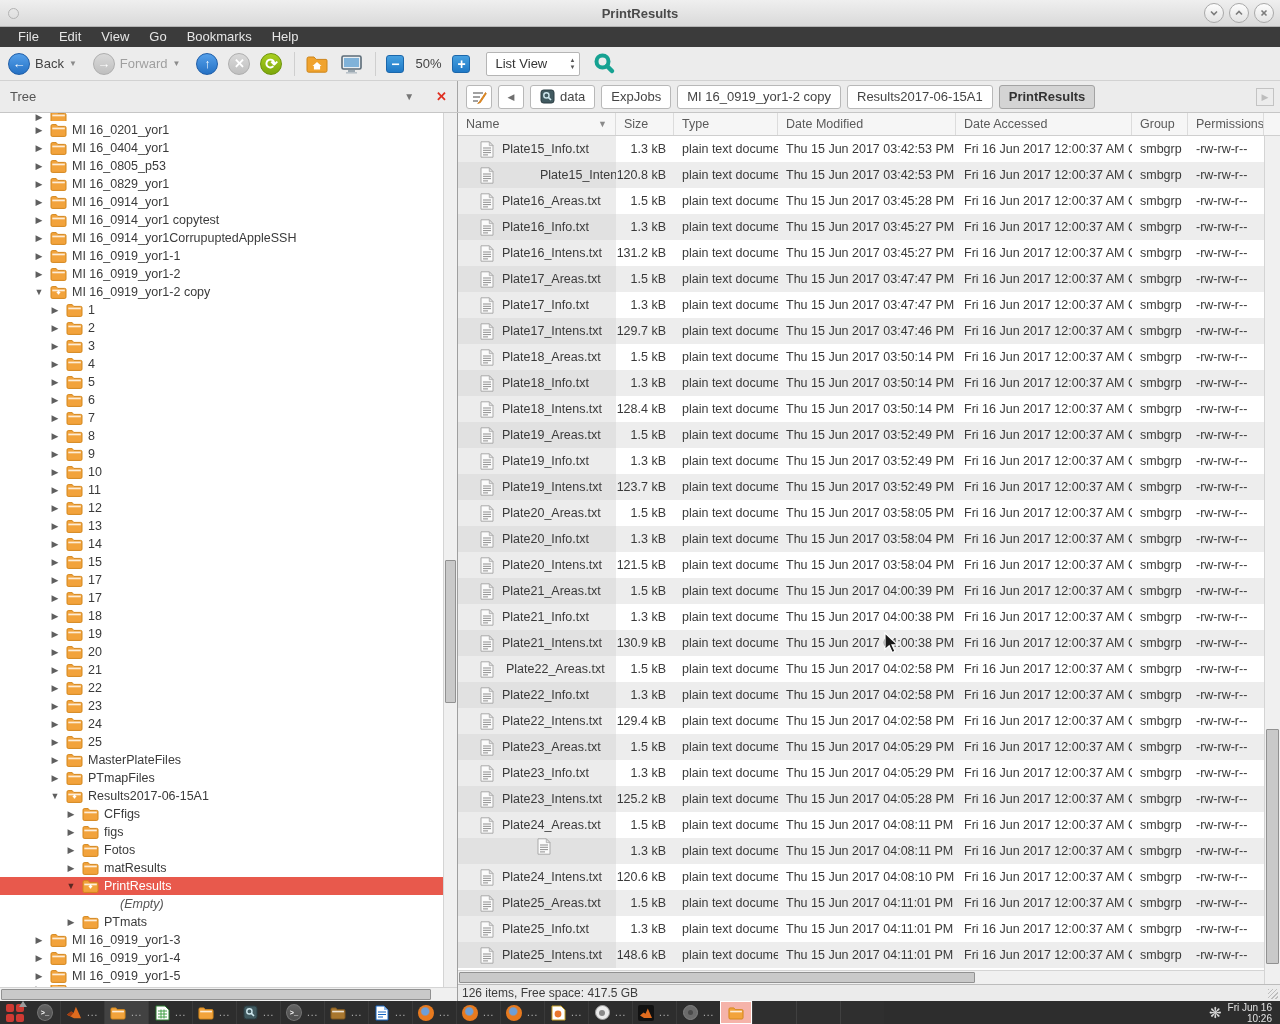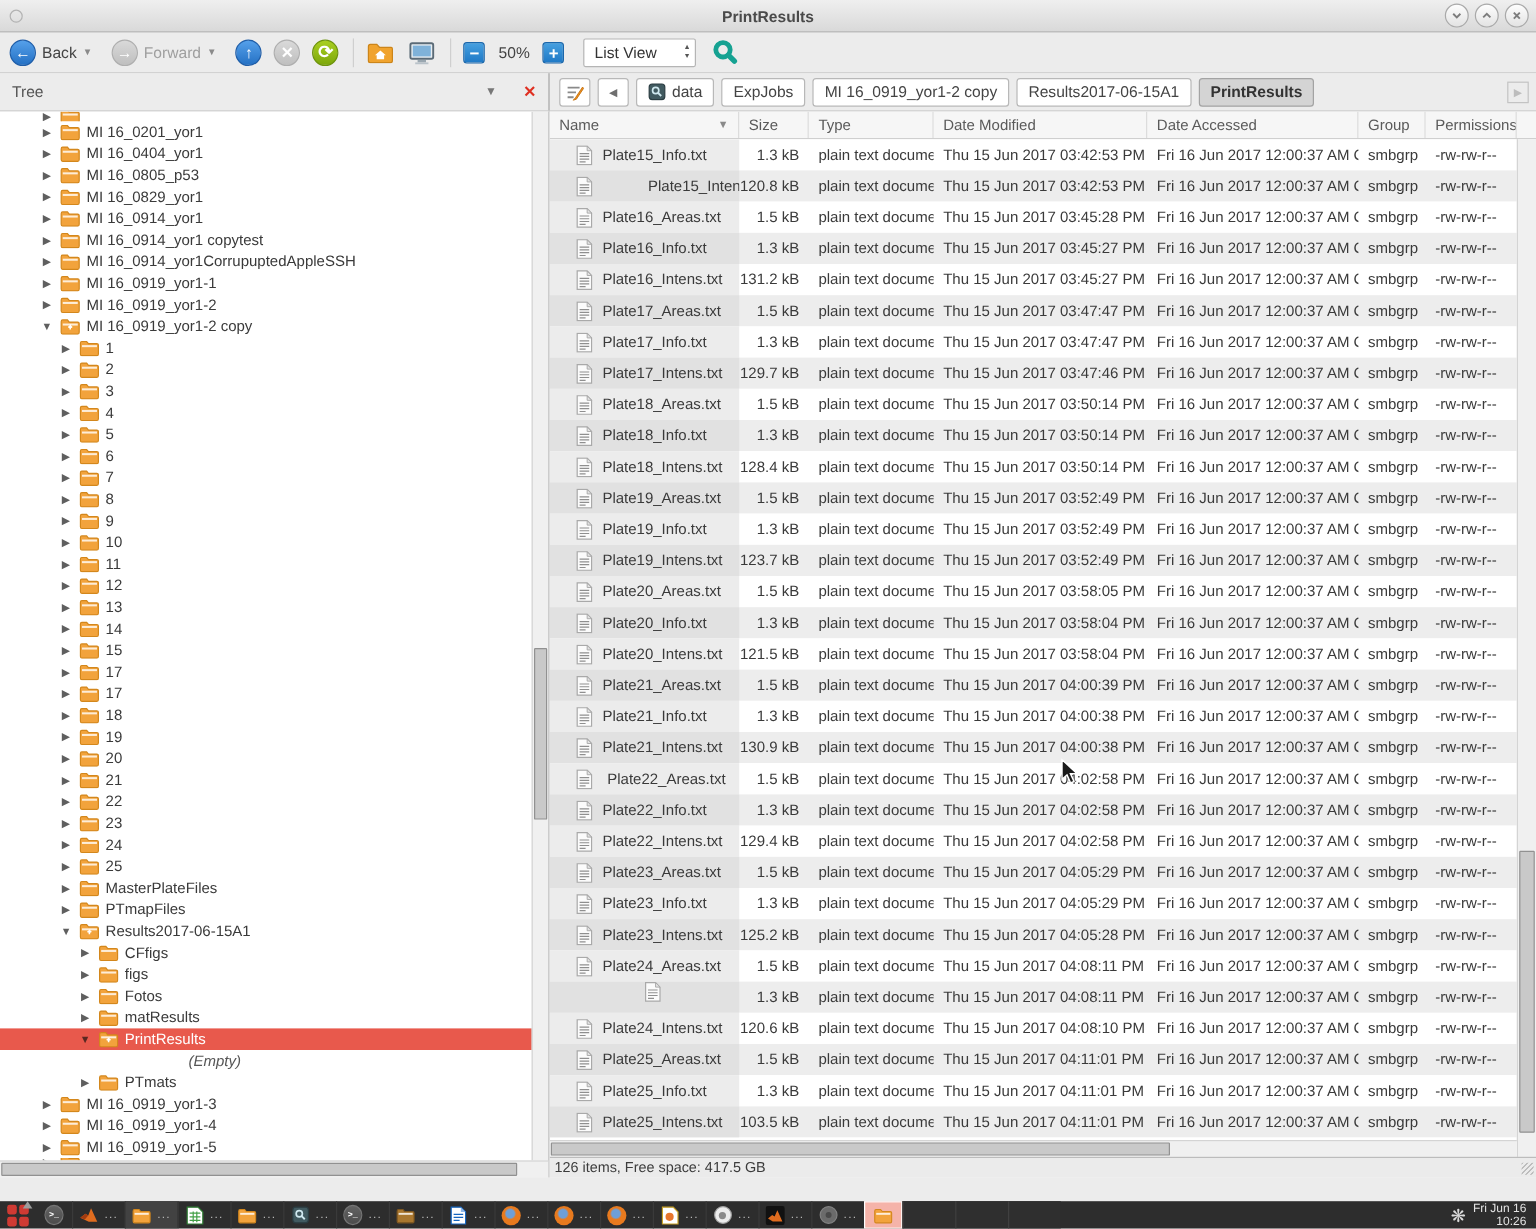--- a/index.html
+++ b/index.html
@@ -149,20 +149,28 @@
         </span>
       <span class="win-btn">
           <svg width="10" height="10" viewBox="0 0 10 10">
             <line x1="2.5" y1="2.5" x2="7.5" y2="7.5"></line>
             <line x1="7.5" y1="2.5" x2="2.5" y2="7.5"></line>
           </svg>
         </span>
     </span>
   </div>
 
+  <div class="menubar" id="menubar">
+      <span class="menu-item">File</span>
+      <span class="menu-item">Edit</span>
+      <span class="menu-item">View</span>
+      <span class="menu-item">Go</span>
+      <span class="menu-item">Bookmarks</span>
+      <span class="menu-item">Help</span>
+    </div>
 
   <div class="toolbar">
     <span class="tb-group">
       <span class="circ blue">←</span>
       <span class="tb-label">Back</span>
       <span class="dd-arrow">▼</span>
     </span>
     <span class="tb-group" style="margin-left:6px;">
       <span class="circ gray">→</span>
       <span class="tb-label dim">Forward</span>
@@ -702,21 +710,21 @@
             <span class="exp">▼</span>
             <span class="ticon">
               <svg width="17" height="14" viewBox="0 0 17 14">
                 <path d="M1 3.1 Q1 1.6 2.2 1.6 H6.2 l1.5 1.8 h7 Q16 3.4 16 4.6 V11.9 q0 1.5-1.2 1.5 H2.2 Q1 13.4 1 11.9 Z" fill="#f2a33c" stroke="#d3871c"></path>
                 <rect x="2.3" y="4.6" width="12.5" height="1.7" fill="#ffffff" opacity="0.8"></rect>
                 <path d="M8.5 9.5 v-3 l-1.6 1.4 M8.5 6.5 l1.6 1.4" stroke="#fff" stroke-width="1.3" fill="none"></path>
               </svg>
             </span>
             <span class="tlabel">PrintResults</span>
           </div>
-          <div class="tree-row" style="padding-left: 118px;">
+          <div class="tree-row" style="padding-left: 81px;">
             <span class="exp"></span>
             <span class="ticon"></span>
             <span class="tlabel italic">(Empty)</span>
           </div>
           <div class="tree-row" style="padding-left: 65px;">
             <span class="exp">▶</span>
             <span class="ticon">
               <svg width="17" height="14" viewBox="0 0 17 14">
                 <path d="M1 3.1 Q1 1.6 2.2 1.6 H6.2 l1.5 1.8 h7 Q16 3.4 16 4.6 V11.9 q0 1.5-1.2 1.5 H2.2 Q1 13.4 1 11.9 Z" fill="#f2a33c" stroke="#d3871c"></path>
                 <rect x="2.3" y="4.6" width="12.5" height="1.7" fill="#ffffff" opacity="0.8"></rect>
@@ -1521,21 +1529,21 @@
                   <g stroke="#8f8f8f" stroke-width="1">
                     <line x1="3" y1="7" x2="11" y2="7"></line>
                     <line x1="3" y1="9.3" x2="11" y2="9.3"></line>
                     <line x1="3" y1="11.6" x2="11" y2="11.6"></line>
                     <line x1="3" y1="13.9" x2="8" y2="13.9"></line>
                   </g>
                 </svg>
               </span>
               <span>Plate25_Intens.txt</span>
             </div>
-            <div class="fcell size" style="width: 58px;">103.5 kB</div>
+            <div class="fcell size" style="width: 58px;">148.6 kB</div>
             <div class="fcell" style="width: 104px;">plain text document</div>
             <div class="fcell" style="width: 178px;">Thu 15 Jun 2017 04:11:01 PM CDT</div>
             <div class="fcell" style="width: 176px;">Fri 16 Jun 2017 12:00:37 AM CDT</div>
             <div class="fcell" style="width: 56px;">smbgrp</div>
             <div class="fcell" style="width: 76px;">-rw-rw-r--</div>
           </div>
         </div>
       <div class="scrollbar list-vscroll">
           <div class="sb-thumb"></div>
         </div>

